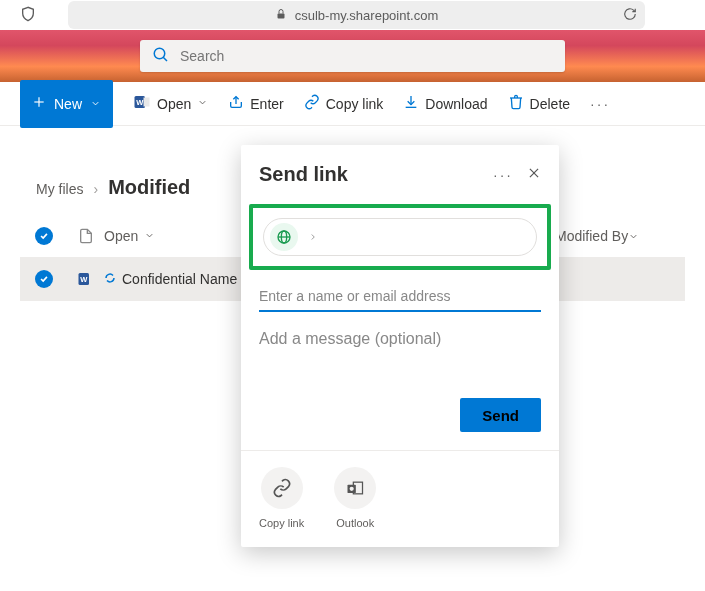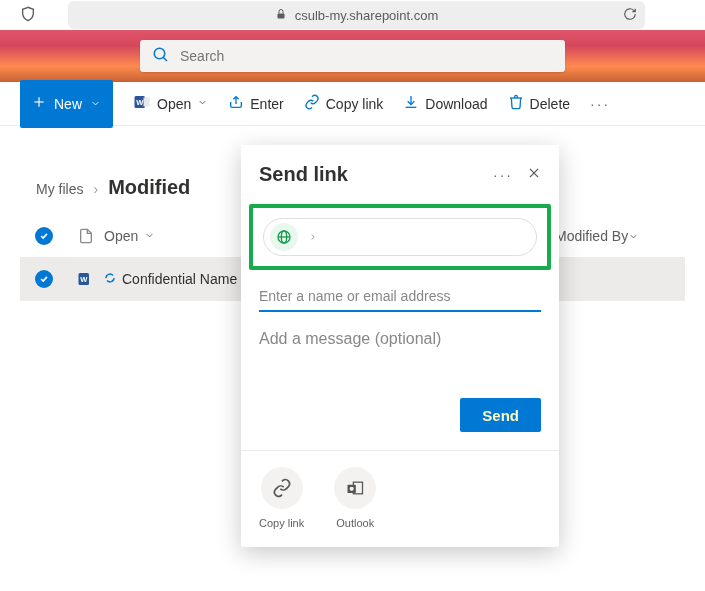--- a/index.html
+++ b/index.html
@@ -179,21 +179,21 @@
   }
   .email-input::placeholder { color: #888; }
   .message-box {
     color: #888;
     font-size: 16px;
     padding: 4px 0 50px 0;
   }
   .send-row { display: flex; justify-content: flex-end; margin-bottom: 18px; }
   .btn-send {
     background: #0078d4;
-    color: #fef9c3;
+    color: #000000;
     border: none;
     height: 34px;
     padding: 0 22px;
     font-size: 15px;
     font-weight: 600;
     border-radius: 2px;
     cursor: pointer;
   }
   .share-divider { height: 1px; background: #edebe9; margin: 0 -18px 16px -18px; }
   .share-actions { display: flex; gap: 30px; }

